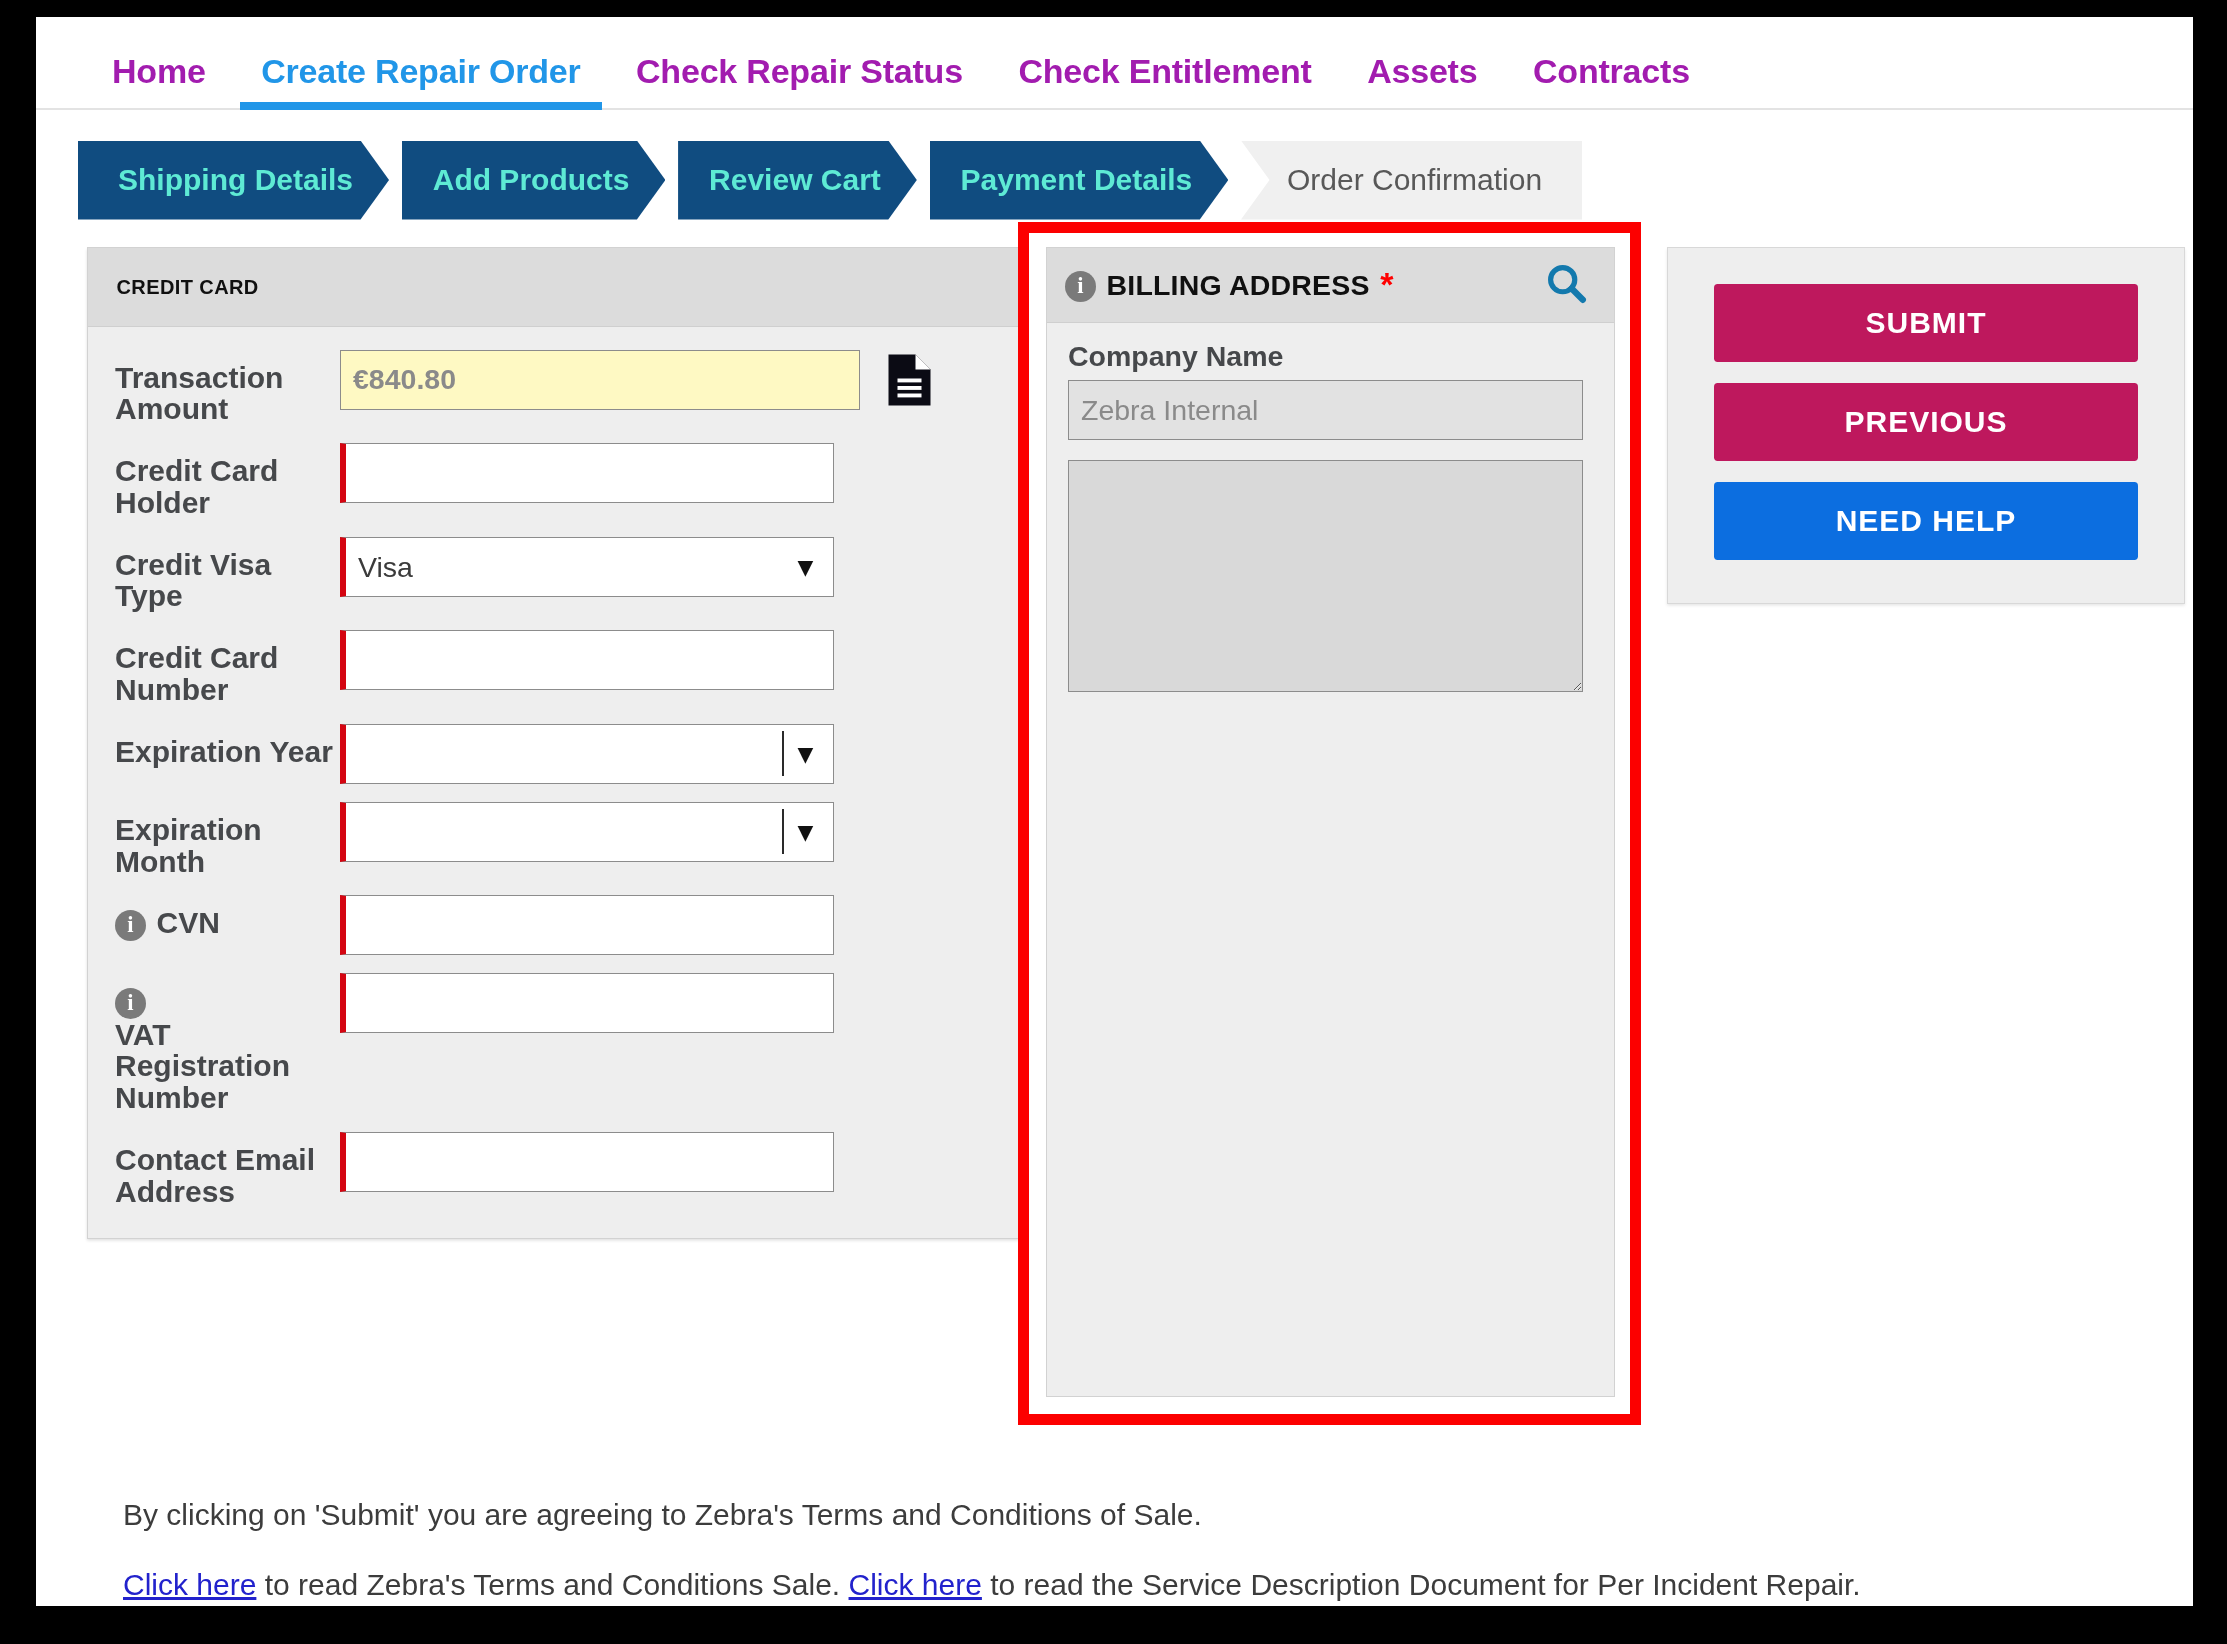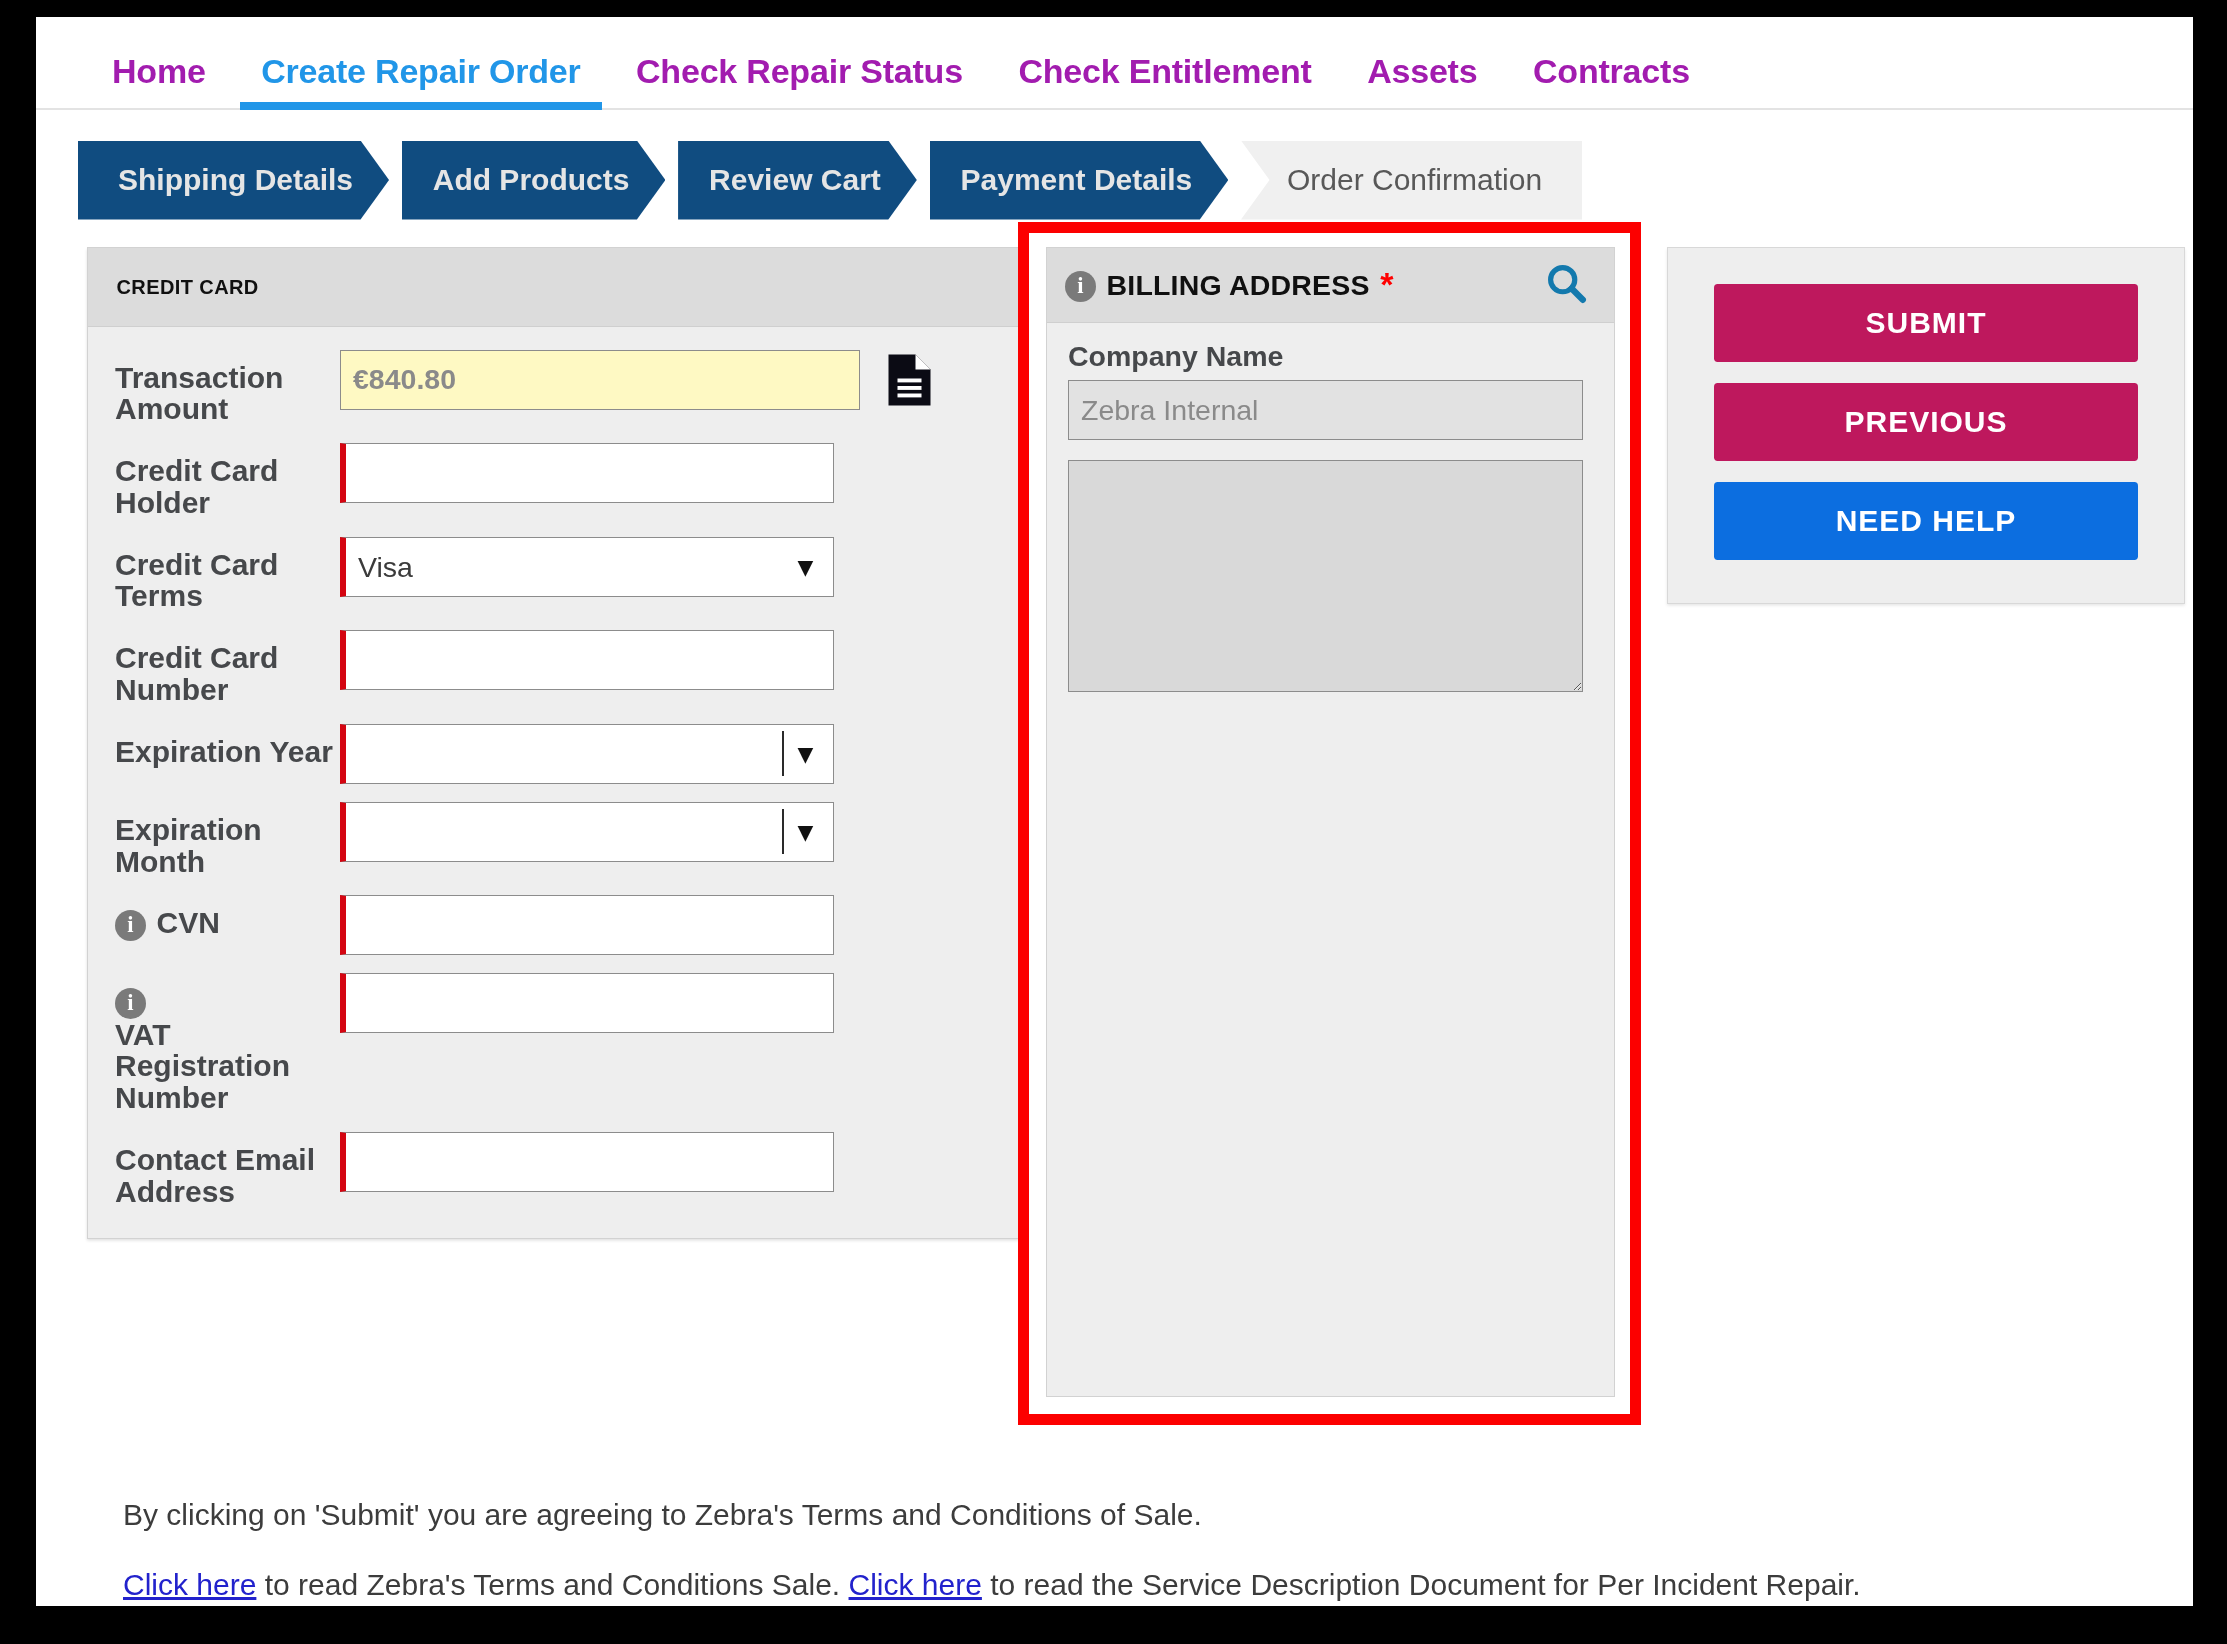--- a/index.html
+++ b/index.html
@@ -67,21 +67,21 @@
     display: flex;
     height: 79px;
   }
   .step {
     position: relative;
     height: 79px;
     display: flex;
     align-items: center;
     justify-content: center;
     background: #0f4c81;
-    color: #e5e5e5;
+    color: #5eead4;
     font-size: 30px;
     font-weight: bold;
     padding: 0 36px 0 31px;
     margin-right: 12.7px;
     cursor: pointer;
     white-space: nowrap;
     clip-path: polygon(0 0, calc(100% - 28.5px) 0, 100% 50%, calc(100% - 28.5px) 100%, 0 100%);
   }
   .step:first-child { padding-left: 40px; }
   .step.done { background: #104c80; }
@@ -404,21 +404,21 @@
           <div class="flabel">
             <span class="ltext">Credit Card Holder</span>
           </div>
           <div class="fcontrol">
             <input class="tinput" type="text" value="" style="">
           </div>
         </div>
 
         <div class="frow">
           <div class="flabel">
-            <span class="ltext">Credit Card Terms</span>
+            <span class="ltext">Credit Visa Type</span>
           </div>
           <div class="fcontrol">
             <div class="sel-wrap">
               <select class="tselect">
                 <option>Visa</option>
               </select>
               <span class="chev">▾</span>
             </div>
           </div>
         </div>

